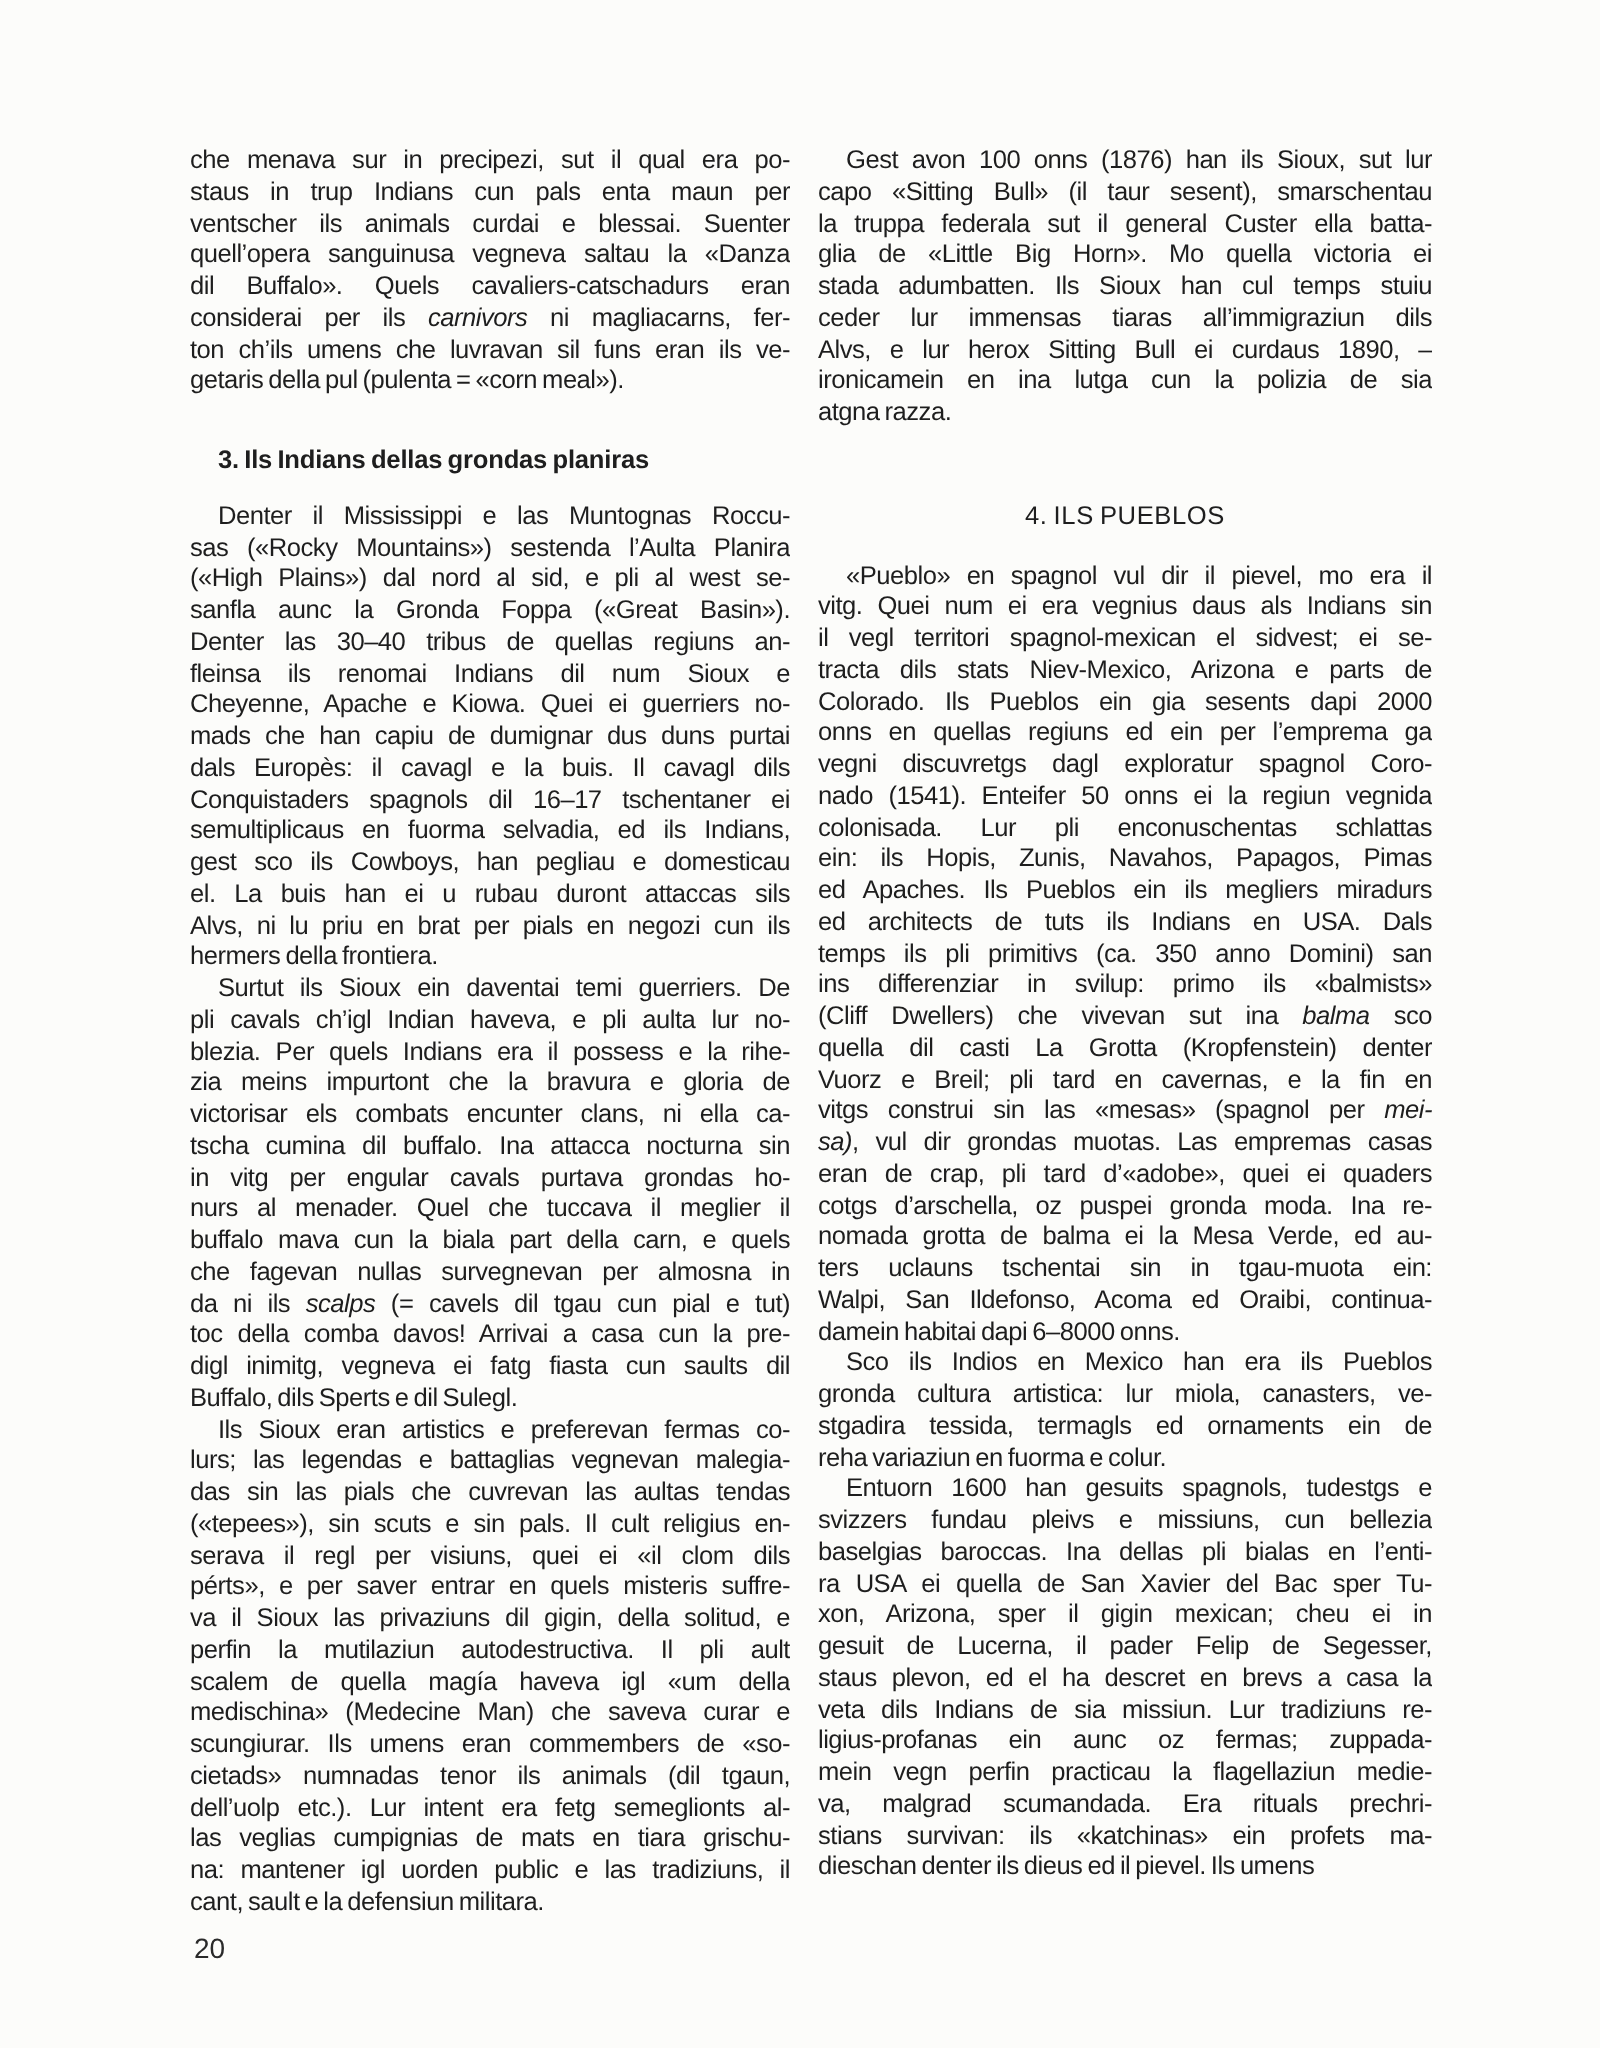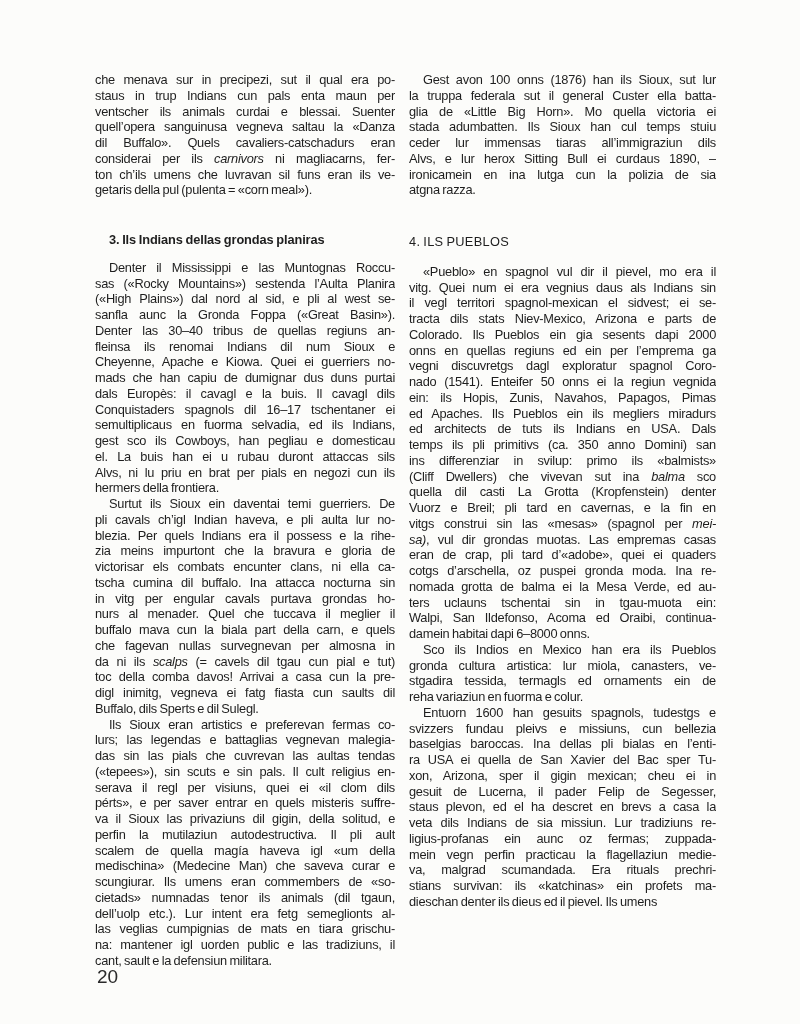--- a/index.html
+++ b/index.html
@@ -27,32 +27,33 @@
     text-align: justify;
     text-align-last: justify;
     white-space: normal;
     overflow: hidden;
   }
   .line.pl { text-align-last: left; }
   .line.first-indent { text-indent: 14px; }
   .h-bold {
     font-weight: bold;
     padding-left: 14px;
-    margin: 34px 0 12px 0;
+    margin: 24px 0 12px 0;
     letter-spacing: -0.1px;
   }
   .h-center {
+    text-align: center;
     margin: 36px 0 14px 0;
     letter-spacing: 0.3px;
   }
   .page-number {
     position: absolute;
     left: 97px;
     top: 966px;
-    font-size: 19px;
+    font-size: 14px;
     color: #2a2a2a;
   }
 </style>
 </head>
 <body>
 
 <div class="page">
   <div class="col col-left">
       <div class="para">
         <div class="line">che menava sur in precipezi, sut il qual era po-</div>
@@ -113,38 +114,40 @@
         <div class="line">cietads» numnadas tenor ils animals (dil tgaun,</div>
         <div class="line">dell’uolp etc.). Lur intent era fetg semeglionts al-</div>
         <div class="line">las veglias cumpignias de mats en tiara grischu-</div>
         <div class="line">na: mantener igl uorden public e las tradiziuns, il</div>
         <div class="line pl">cant, sault e la defensiun militara.</div>
       </div>
     </div>
   <div class="col col-right">
       <div class="para">
         <div class="line first-indent">Gest avon 100 onns (1876) han ils Sioux, sut lur</div>
+        <div class="line">capo «Sitting Bull» (il taur sesent), smarschentau</div>
         <div class="line">la truppa federala sut il general Custer ella batta-</div>
         <div class="line">glia de «Little Big Horn». Mo quella victoria ei</div>
         <div class="line">stada adumbatten. Ils Sioux han cul temps stuiu</div>
         <div class="line">ceder lur immensas tiaras all’immigraziun dils</div>
         <div class="line">Alvs, e lur herox Sitting Bull ei curdaus 1890, –</div>
         <div class="line">ironicamein en ina lutga cun la polizia de sia</div>
         <div class="line pl">atgna razza.</div>
       </div>
       <div class="h-center">4. ILS PUEBLOS</div>
       <div class="para">
         <div class="line first-indent">«Pueblo» en spagnol vul dir il pievel, mo era il</div>
         <div class="line">vitg. Quei num ei era vegnius daus als Indians sin</div>
         <div class="line">il vegl territori spagnol-mexican el sidvest; ei se-</div>
         <div class="line">tracta dils stats Niev-Mexico, Arizona e parts de</div>
         <div class="line">Colorado. Ils Pueblos ein gia sesents dapi 2000</div>
         <div class="line">onns en quellas regiuns ed ein per l’emprema ga</div>
         <div class="line">vegni discuvretgs dagl exploratur spagnol Coro-</div>
         <div class="line">nado (1541). Enteifer 50 onns ei la regiun vegnida</div>
+        <div class="line">colonisada. Lur pli enconuschentas schlattas</div>
         <div class="line">ein: ils Hopis, Zunis, Navahos, Papagos, Pimas</div>
         <div class="line">ed Apaches. Ils Pueblos ein ils megliers miradurs</div>
         <div class="line">ed architects de tuts ils Indians en USA. Dals</div>
         <div class="line">temps ils pli primitivs (ca. 350 anno Domini) san</div>
         <div class="line">ins differenziar in svilup: primo ils «balmists»</div>
         <div class="line">(Cliff Dwellers) che vivevan sut ina <i>balma</i> sco</div>
         <div class="line">quella dil casti La Grotta (Kropfenstein) denter</div>
         <div class="line">Vuorz e Breil; pli tard en cavernas, e la fin en</div>
         <div class="line">vitgs construi sin las «mesas» (spagnol per <i>mei-</i></div>
         <div class="line"><i>sa)</i>, vul dir grondas muotas. Las empremas casas</div>

